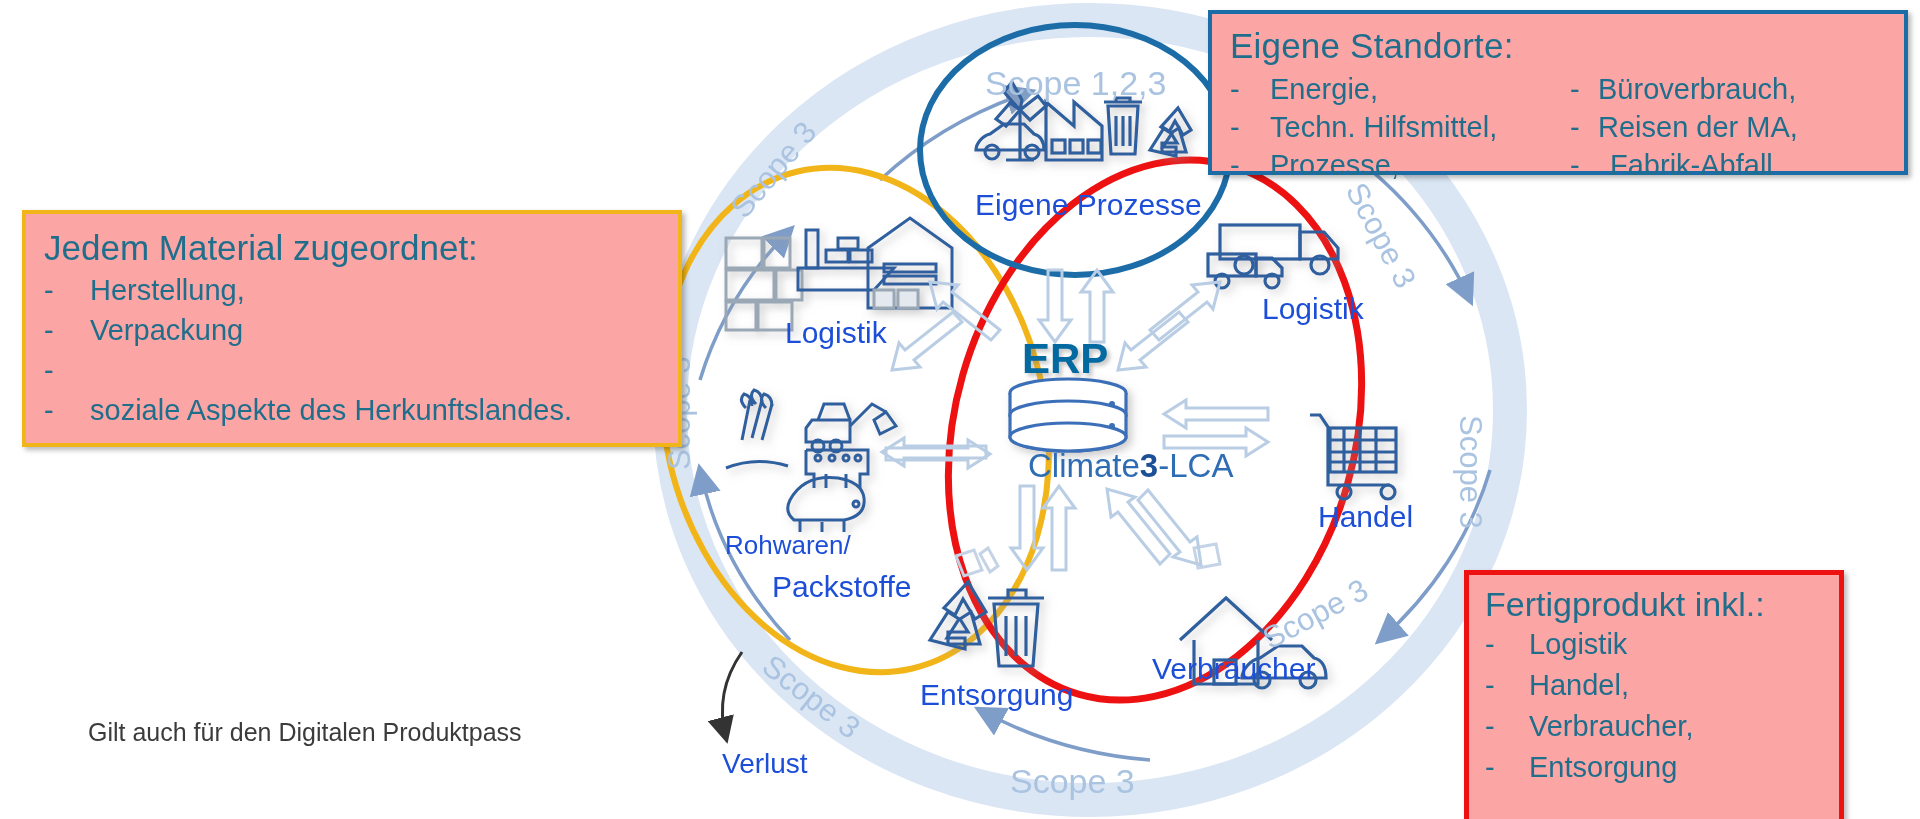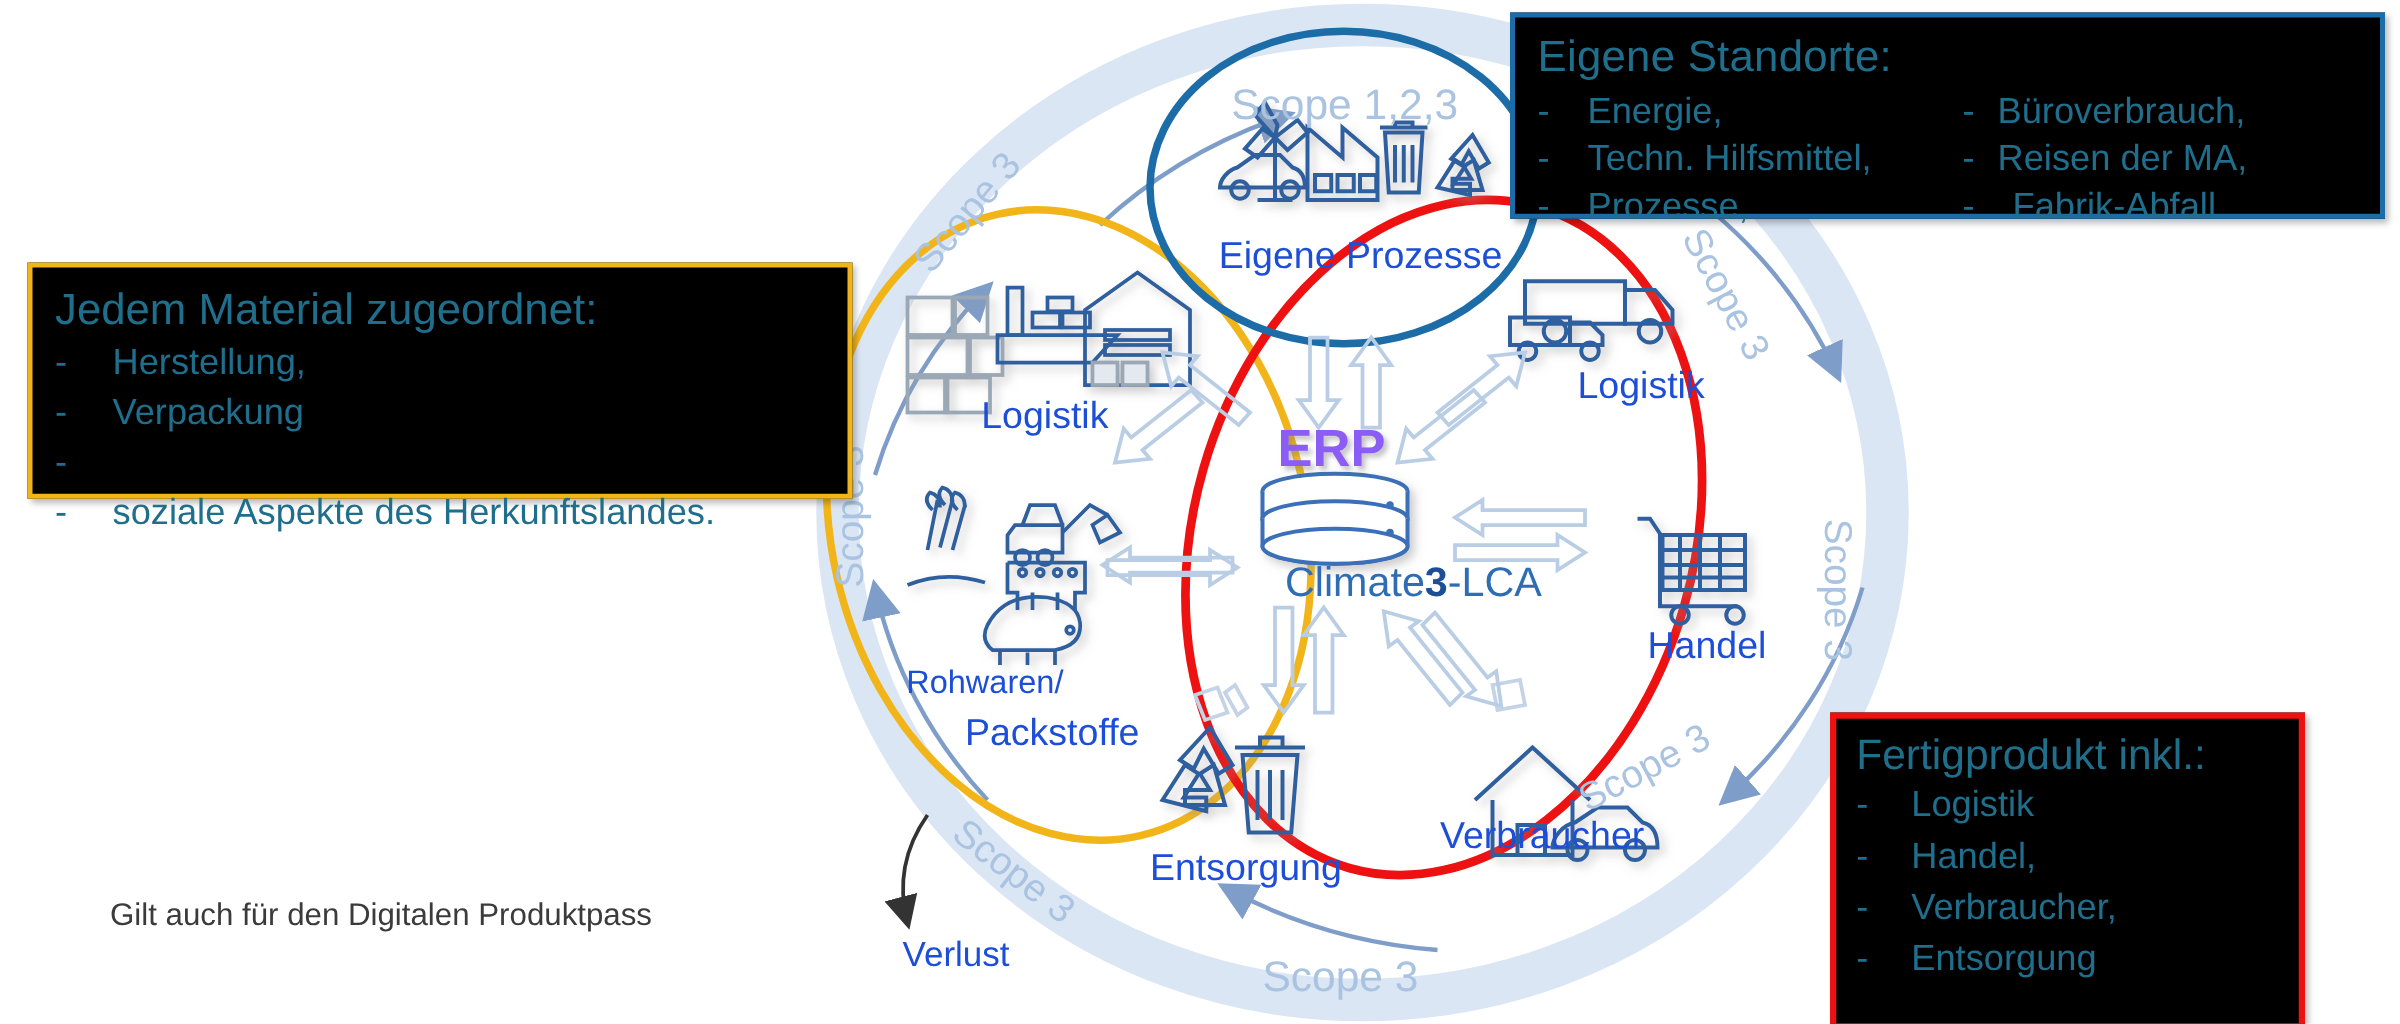--- a/index.html
+++ b/index.html
@@ -9,21 +9,21 @@
     font-family:"Liberation Sans", sans-serif;
     overflow:hidden;
     position:relative;
   }
   #stage{position:absolute;left:0;top:0;width:1920px;height:819px;}
   #bg{position:absolute;left:0;top:0;width:1920px;height:819px;}
 
   
   .callout{
     position:absolute;
-    background:#000000;
+    background:#fca5a5;
     box-sizing:border-box;
     color:#1f6e8c;
     box-shadow:3px 3px 5px rgba(0,0,0,.28);
   }
   .callout .c-title{
     color:#1f6e8c;
     font-weight:400;
     white-space:nowrap;
   }
   .callout .c-list{list-style:none;margin:0;padding:0;}
@@ -42,21 +42,21 @@
     border:4px solid #1c6ca8;
   }
   #box-standorte .c-title{font-size:35px;margin:12px 0 0 18px;letter-spacing:.2px;}
   #box-standorte .cols{display:flex;margin:4px 0 0 18px;}
   #box-standorte .col{font-size:29px;line-height:38px;}
   #box-standorte .col1{width:340px;}
   #box-standorte .col .dash{width:40px;}
 
   
   #box-material{
-    left:22px;top:210px;width:660px;height:189px;
+    left:22px;top:210px;width:660px;height:237px;
     border:4px solid #f2b519;
   }
   #box-material .c-title{font-size:35px;margin:14px 0 2px 18px;}
   #box-material .c-list{margin-left:18px;}
   #box-material .c-list li{font-size:29px;line-height:40px;}
   #box-material .c-list li .dash{width:46px;}
 
   
   #box-fertig{
     left:1464px;top:570px;width:380px;height:272px;
@@ -72,21 +72,21 @@
     position:absolute;
     color:#1d4ed8;
     white-space:nowrap;
   }
   #foot-note{
     position:absolute;left:88px;top:718px;
     font-size:25px;color:#3b3b3b;white-space:nowrap;
   }
   #lbl-erp{
     position:absolute;left:1022px;top:335px;
-    font-size:42px;font-weight:bold;color:#8b5cf6;
+    font-size:42px;font-weight:bold;color:#0369a1;
     text-shadow:3px 3px 4px rgba(120,120,120,.45);
   }
   #lbl-lca{
     position:absolute;left:985px;top:447px;
     font-size:33px;color:#2e6db4;white-space:nowrap;margin-left:43px;
   }
   #lbl-lca b{font-weight:bold;color:#1c4f96;}
 </style>
 </head>
 <body>

